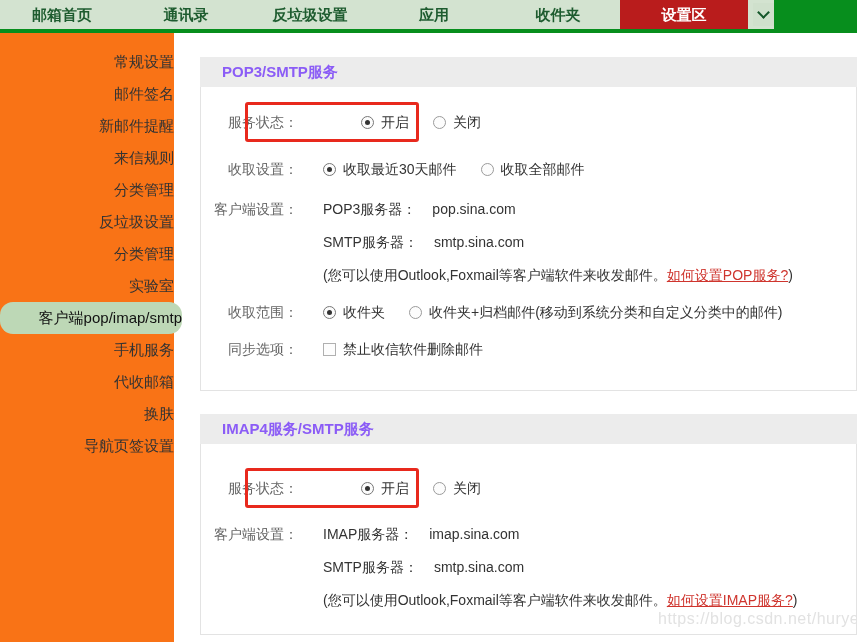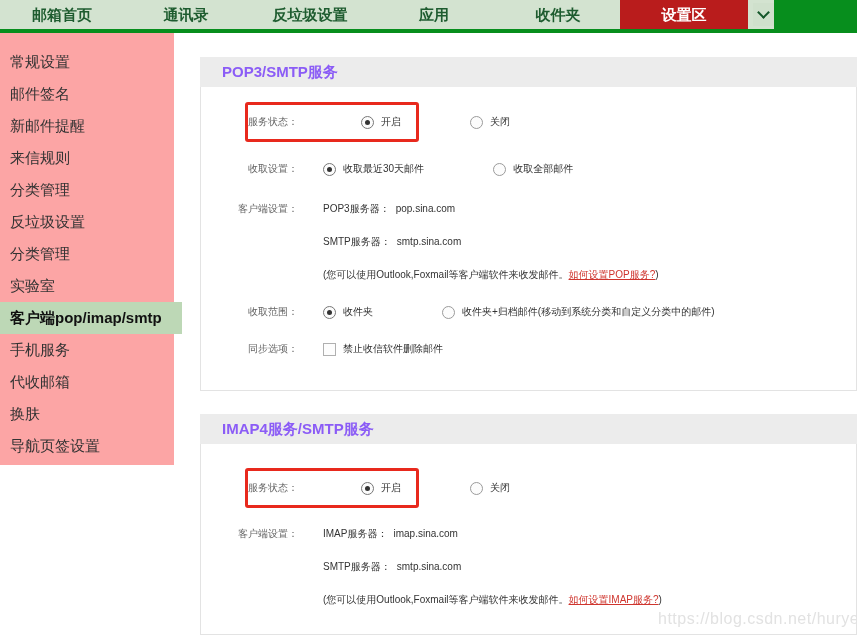--- a/index.html
+++ b/index.html
@@ -22,45 +22,45 @@
   .dropdown-btn {
     width:21px; height:23px; margin:3px 0 0 5px; background:#cfe0cc;
     display:flex; align-items:center; justify-content:center; cursor:pointer;
   }
   .chev { width:7px; height:7px; border-left:2px solid #14572a; border-bottom:2px solid #14572a;
     transform:rotate(-45deg); margin-top:-4px; }
   .nav-rest { flex:1; height:29px; background:#078e1d; }
 
   
   .sidebar {
-    position:absolute; top:33px; left:0; width:174px; height:432px;
-    background:#fca5a5; padding-top:13px; box-sizing:border-box;
+    position:absolute; top:33px; left:0; width:174px; height:609px;
+    background:#f97316; padding-top:13px; box-sizing:border-box;text-align:right;
   }
   .side-item {
     height:32px; line-height:32px; padding-left:10px; font-size:15px; color:#333;
     cursor:pointer; white-space:nowrap;
   }
   .side-item.active {
-    width:182px; box-sizing:border-box; background:#bdd8b6; font-weight:bold; color:#111;
+    width:182px; box-sizing:border-box; background:#bdd8b6; font-weight:normal; color:#111;border-radius:13px;
   }
 
   
   .main { position:absolute; left:200px; top:57px; width:657px; }
   .sec-header {
     height:30px; line-height:30px; background:#ececec; padding-left:22px;
     font-size:15px; font-weight:bold; color:#8b5cf6; box-sizing:border-box;
   }
   .sec-box { background:#fff; border:1px solid #e3e3e3; border-top:none; box-sizing:border-box; }
   #box1 { padding:26px 0 32px 0; }
   #box2 { padding:35px 0 25px 0; }
   #sec2 { margin-top:23px; }
 
-  .row { display:flex; align-items:flex-start; font-size:10px; color:#333; line-height:18px; }
+  .row { display:flex; align-items:flex-start; font-size:14px; color:#333; line-height:18px; }
   .lbl { flex:0 0 97px; width:97px; text-align:right; color:#666; }
-  .val { margin-left:25px; display:flex; align-items:flex-end;gap:45px; }
+  .val { margin-left:25px; display:flex; align-items:flex-end; }
   .status { position:relative; height:18px; }
   .status .val { margin-left:63px; }
   .red-frame {
     position:absolute; left:44px; top:-11px; width:168px; height:34px;
     border:3px solid #e8291d; border-radius:3px; pointer-events:none;
   }
   .opt { display:flex; align-items:center; margin-right:24px; cursor:pointer; }
   .opt .txt { margin-left:7px; }
   .radio {
     width:13px; height:13px; border-radius:50%; border:1px solid #9b9b9b;
@@ -76,21 +76,21 @@
     box-sizing:border-box; flex:0 0 13px; cursor:pointer;
   }
   .row-fetch { margin-top:29px; }
   .row-client { margin-top:22px; }
   .row-client2 { margin-top:28px; }
   .row-range { margin-top:19px; }
   .row-sync { margin-top:19px; }
   .client-lines { margin-left:25px; }
   .client-lines .line { height:18px; margin-bottom:15px; display:flex; align-items:center; }
   .client-lines .line:last-child { margin-bottom:0; }
-  .srv-val { margin-left:6px; }
+  .srv-val { margin-left:16px; }
   .note a { color:#cf352e; text-decoration:underline; cursor:pointer; }
 
   .watermark {
     position:absolute; left:658px; top:610px; font-size:16px; color:#e2e2e2;
     letter-spacing:0.5px; white-space:nowrap;
   }
 </style>
 </head>
 <body>
 

